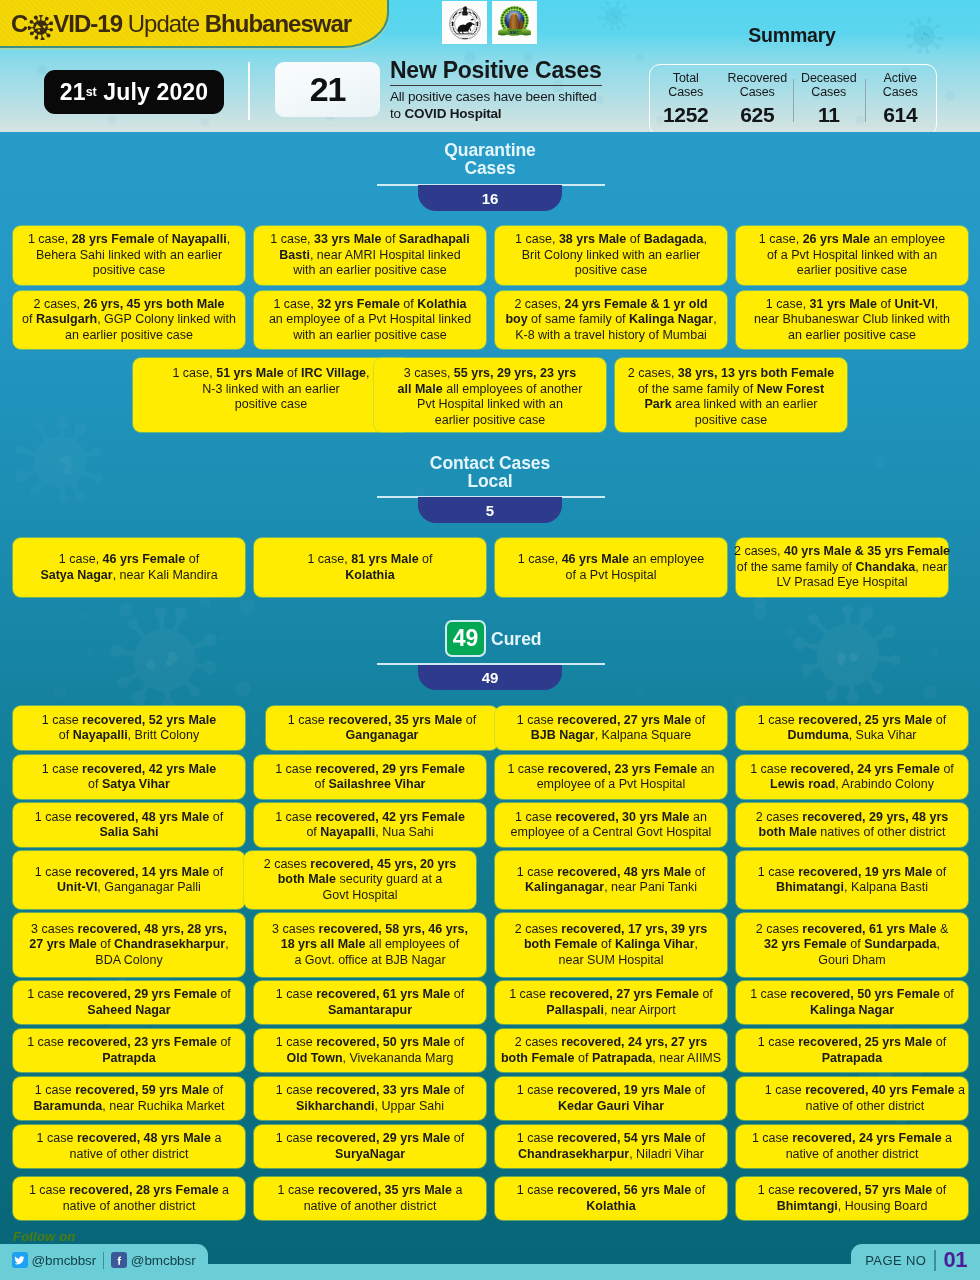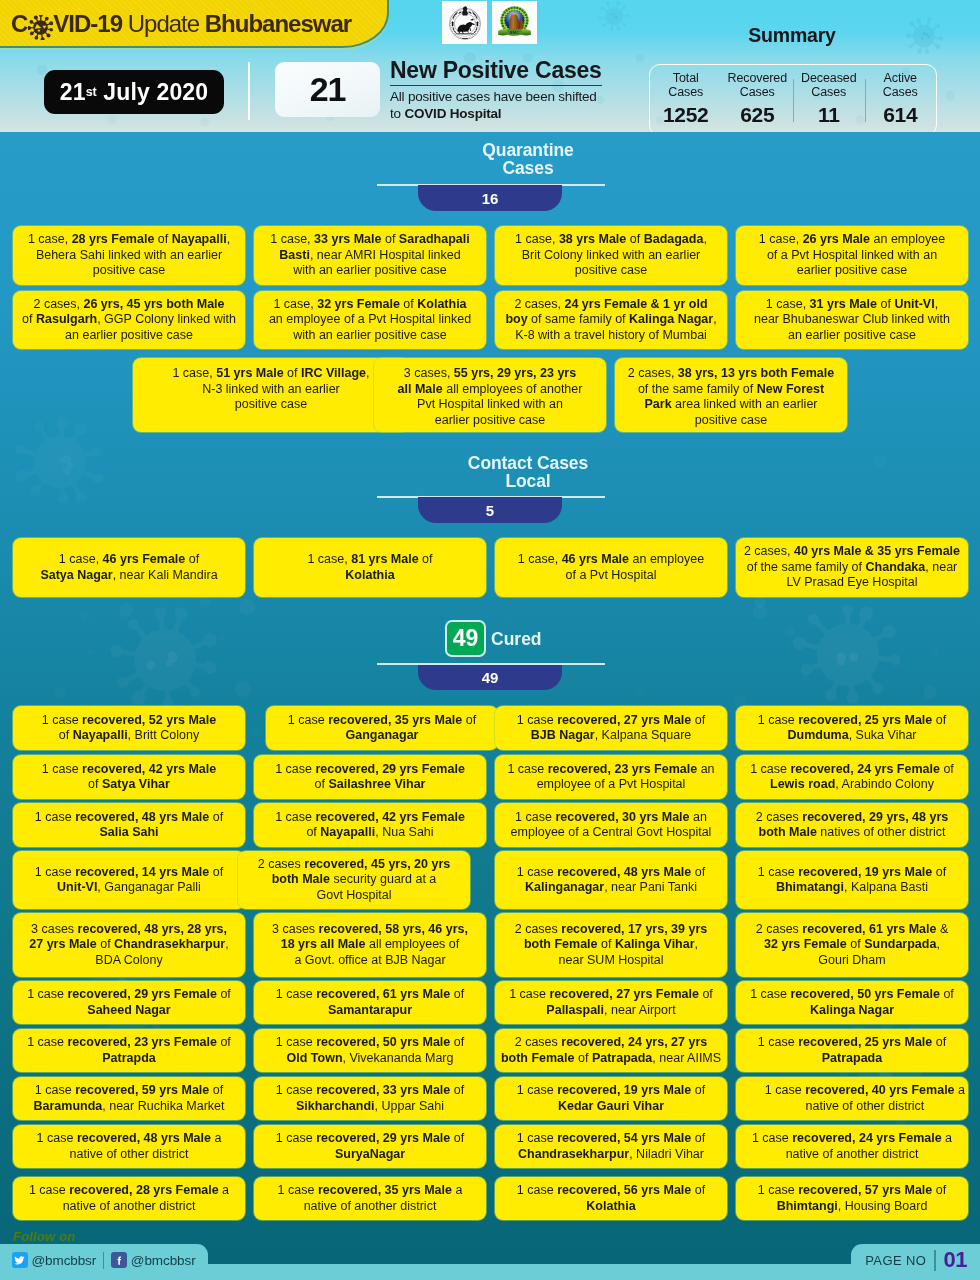--- a/index.html
+++ b/index.html
@@ -69,21 +69,20 @@
   .summary-cell[data-name="summary-cell-deceased"]::before,
   .summary-cell[data-name="summary-cell-active"]::before { content:''; position:absolute; left:0; top:7px; bottom:5px; width:1px; background:#8FA8AE; }
   .summary-cell .lab { font-size: 12.5px; color:#17181A; line-height: 13.5px; text-align:center; letter-spacing:-0.1px; }
   .summary-cell .val { font-size: 21px; font-weight: bold; color:#121416; margin-top:4px; letter-spacing:-0.3px; }
 
   
   .bodybg {
     position:absolute; left:0; top:132px; width:980px; height:1132px;
     background: linear-gradient(180deg, #279CC9 0%, #2398C4 15%, #1B8CB0 36%, #14819E 51%, #0F7789 72%, #0A6C7E 90%, #076678 100%);
     overflow:hidden;
-    padding-left:38px;
   }
 
   .sec-title { position:absolute; width:100%; text-align:center; color:#E4F6FB; font-weight:bold; font-size:17.5px; line-height:18px; letter-spacing:-0.1px; }
   .sec-rule { position:absolute; height:1.5px; background:#CFEAF0; }
   .sec-badge {
     position:absolute; background:#2E3B8C; color:#fff; font-weight:bold; font-size:15px;
     display:flex; align-items:center; justify-content:center;
     border-radius: 0 0 18px 18px;
   }
   .chip {
@@ -776,21 +775,21 @@
           <div data-name="case-card-line"><span data-name="case-card-text-run">1 case, </span><b data-name="case-card-highlight">81 yrs Male</b><span data-name="case-card-text-run"> of</span></div>
           <div data-name="case-card-line"><b data-name="case-card-highlight">Kolathia</b></div>
         </div>
       </div>
       <div class="card" data-name="case-card" style="left: 495px; top: 406px; width: 232px; height: 59px; font-size: 12.5px; line-height: 15.5px;">
         <div data-name="case-card-text">
           <div data-name="case-card-line"><span data-name="case-card-text-run">1 case, </span><b data-name="case-card-highlight">46 yrs Male</b><span data-name="case-card-text-run"> an employee</span></div>
           <div data-name="case-card-line"><span data-name="case-card-text-run">of a Pvt Hospital</span></div>
         </div>
       </div>
-      <div class="card" data-name="case-card" style="left: 736px; top: 406px; width: 232px; height: 59px; font-size: 12.5px; line-height: 15.5px;">
+      <div class="card" data-name="case-card" style="left: 736px; top: 406px; width: 212px; height: 59px; font-size: 12.5px; line-height: 15.5px;">
         <div data-name="case-card-text">
           <div data-name="case-card-line"><span data-name="case-card-text-run">2 cases, </span><b data-name="case-card-highlight">40 yrs Male &amp; 35 yrs Female</b></div>
           <div data-name="case-card-line"><span data-name="case-card-text-run">of the same family of </span><b data-name="case-card-highlight">Chandaka</b><span data-name="case-card-text-run">, near</span></div>
           <div data-name="case-card-line"><span data-name="case-card-text-run">LV Prasad Eye Hospital</span></div>
         </div>
       </div>
       <div class="chip" data-name="cured-count-chip" style="left: 445px; top: 488px; width: 41px; height: 37px; font-size: 23px;">49</div>
       <div data-name="cured-label" style="position: absolute; left: 491px; top: 497px; color: rgb(228, 246, 251); font-weight: bold; font-size: 17.5px;">Cured</div>
       <div class="sec-rule" data-name="section-rule-cured" style="left: 377px; width: 228px; top: 531px;"></div>
       <div class="sec-badge" data-name="section-count-badge-cured" style="left: 418px; width: 144px; top: 533px; height: 25px;">49</div>
@@ -865,21 +864,21 @@
           <div data-name="case-card-line"><span data-name="case-card-text-run">2 cases </span><b data-name="case-card-highlight">recovered, 29 yrs, 48 yrs</b></div>
           <div data-name="case-card-line"><b data-name="case-card-highlight">both Male</b><span data-name="case-card-text-run"> natives of other district</span></div>
         </div>
       </div>
       <div class="card" data-name="case-card" style="left: 13px; top: 719px; width: 232px; height: 58px; font-size: 12.5px; line-height: 15.5px;">
         <div data-name="case-card-text">
           <div data-name="case-card-line"><span data-name="case-card-text-run">1 case </span><b data-name="case-card-highlight">recovered, 14 yrs Male</b><span data-name="case-card-text-run"> of</span></div>
           <div data-name="case-card-line"><b data-name="case-card-highlight">Unit-VI</b><span data-name="case-card-text-run">, Ganganagar Palli</span></div>
         </div>
       </div>
-      <div class="card" data-name="case-card" style="left: 238px; top: 719px; width: 232px; height: 58px; font-size: 12.5px; line-height: 15.5px;">
+      <div class="card" data-name="case-card" style="left: 244px; top: 719px; width: 232px; height: 58px; font-size: 12.5px; line-height: 15.5px;">
         <div data-name="case-card-text">
           <div data-name="case-card-line"><span data-name="case-card-text-run">2 cases </span><b data-name="case-card-highlight">recovered, 45 yrs, 20 yrs</b></div>
           <div data-name="case-card-line"><b data-name="case-card-highlight">both Male</b><span data-name="case-card-text-run"> security guard at a</span></div>
           <div data-name="case-card-line"><span data-name="case-card-text-run">Govt Hospital</span></div>
         </div>
       </div>
       <div class="card" data-name="case-card" style="left: 495px; top: 719px; width: 232px; height: 58px; font-size: 12.5px; line-height: 15.5px;">
         <div data-name="case-card-text">
           <div data-name="case-card-line"><span data-name="case-card-text-run">1 case </span><b data-name="case-card-highlight">recovered, 48 yrs Male</b><span data-name="case-card-text-run"> of</span></div>
           <div data-name="case-card-line"><b data-name="case-card-highlight">Kalinganagar</b><span data-name="case-card-text-run">, near Pani Tanki</span></div>

